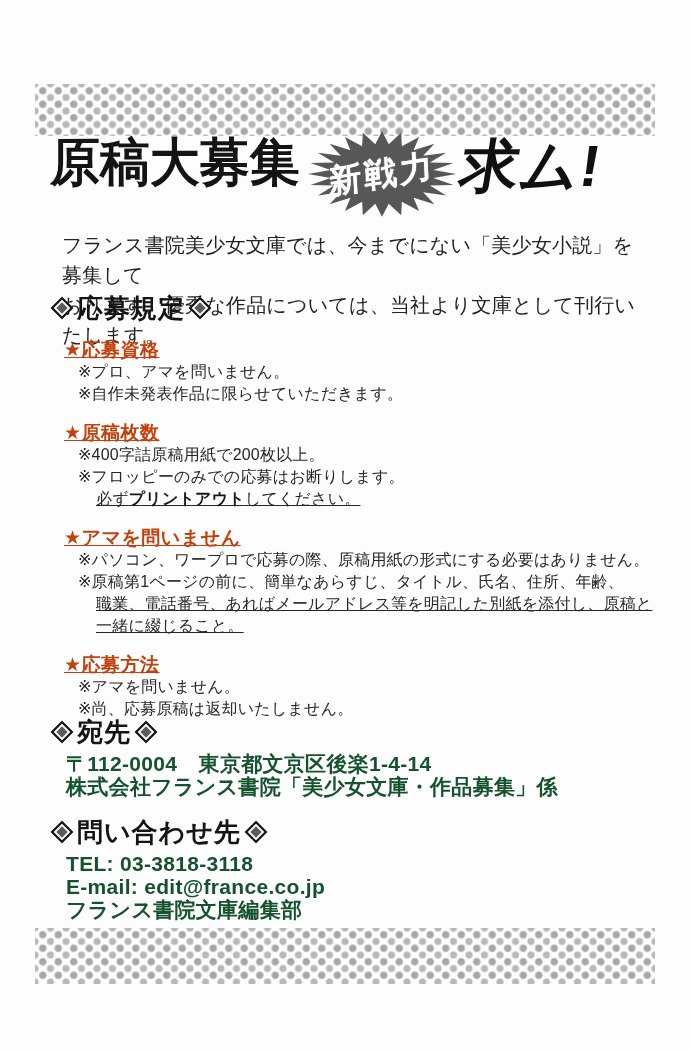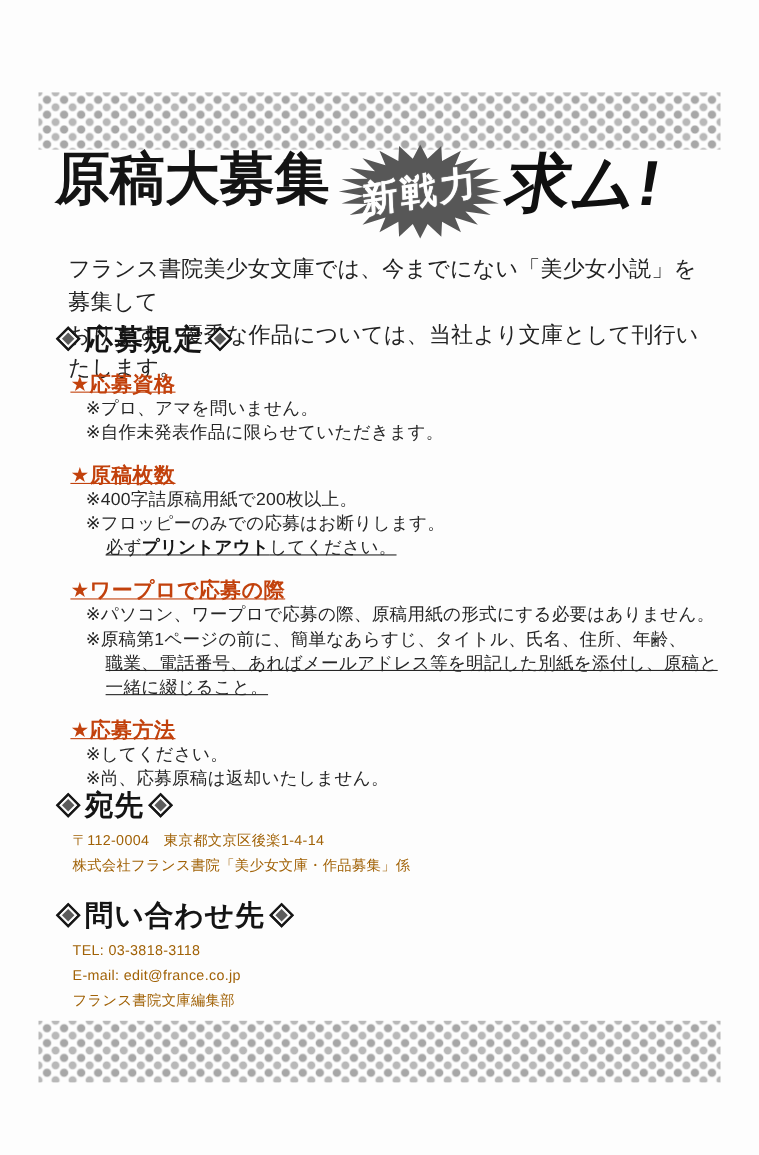--- a/index.html
+++ b/index.html
@@ -75,21 +75,21 @@
   .diamond.right{margin:0 2px 0 7px;}
 
   .item{margin-top:16px;}
   .item:first-of-type{margin-top:0;}
   .item-label{font-size:19px;font-weight:600;color:#c2410c;line-height:23px;padding-left:12px;letter-spacing:.5px;text-decoration:underline;}
   .note{font-size:16px;line-height:22px;color:#262626;padding-left:26px;letter-spacing:.2px;white-space:nowrap;}
   .note.cont{padding-left:44px;text-decoration:underline;}
   .emph{font-weight:800;color:#161616;}
 
   .addr-line,.contact-line{
-    font-size:13px;line-height:23px;color:#a16207;padding-left:14px;letter-spacing:.3px;white-space:nowrap;
+    font-size:21px;line-height:23px;color:#14532d;padding-left:14px;letter-spacing:.3px;white-space:nowrap;font-weight:bold;
   }
 </style>
 </head>
 <body>
 
 <div class="page">
 
   <div class="halftone top"></div>
 
   <div class="title-row">
@@ -122,30 +122,30 @@
     </div>
 
     <div class="item">
       <div class="item-label">★原稿枚数</div>
       <div class="note">※400字詰原稿用紙で200枚以上。</div>
       <div class="note">※フロッピーのみでの応募はお断りします。</div>
       <div class="note cont"><span>必ず</span><span class="emph">プリントアウト</span><span>してください。</span></div>
     </div>
 
     <div class="item">
-      <div class="item-label">★ワープロで応募の際</div>
+      <div class="item-label">★アマを問いません</div>
       <div class="note">※パソコン、ワープロで応募の際、原稿用紙の形式にする必要はありません。</div>
       <div class="note">※原稿第1ページの前に、簡単なあらすじ、タイトル、氏名、住所、年齢、</div>
       <div class="note cont">職業、電話番号、あればメールアドレス等を明記した別紙を添付し、原稿と</div>
       <div class="note cont">一緒に綴じること。</div>
     </div>
 
     <div class="item">
       <div class="item-label">★応募方法</div>
-      <div class="note">※してください。</div>
+      <div class="note">※アマを問いません。</div>
       <div class="note">※尚、応募原稿は返却いたしません。</div>
     </div>
   </div>
 
   <div class="section sec-address">
     <div class="sec-heading">
       <span class="diamond"></span>
       <span>宛先</span>
       <span class="diamond right"></span>
     </div>

